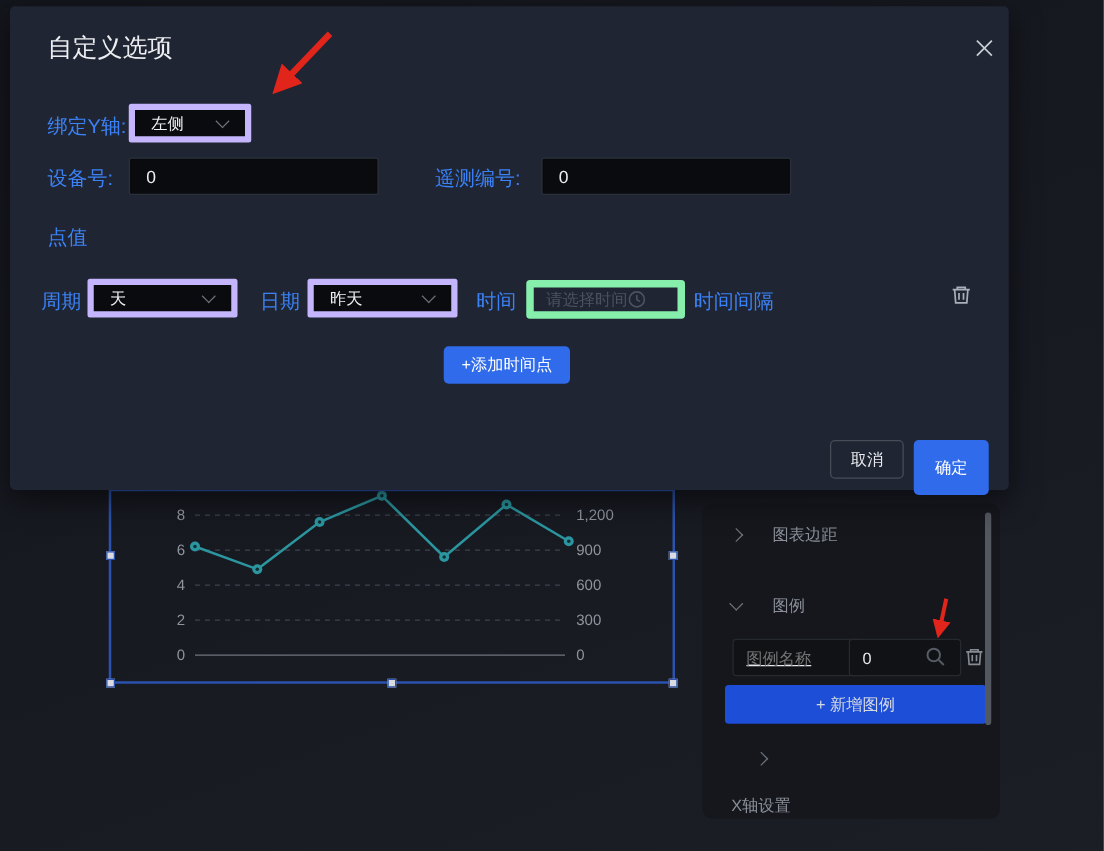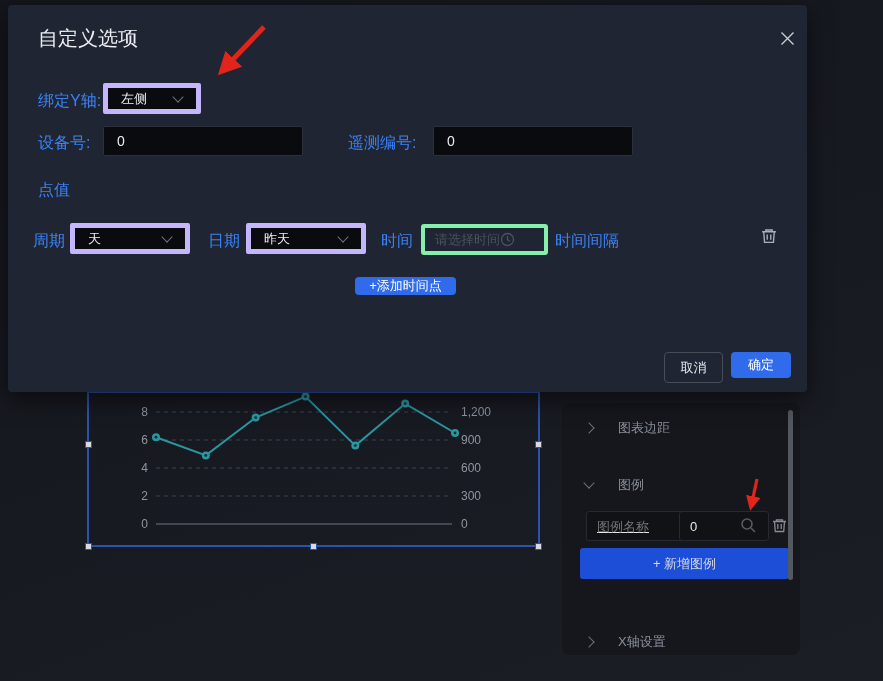--- a/index.html
+++ b/index.html
@@ -39,21 +39,21 @@
   .m-close { left:766px; top:20px; width:26px; height:26px; cursor:pointer;
     display:flex; align-items:center; justify-content:center; }
   .lbl { position:absolute; font-size:16px; color:#3b82f6; }
   .blk-input { position:absolute; height:30px; background:#0a0b0f; border:1px solid #2b303b;
     border-radius:2px; color:#eceef1; font-size:14px; padding:0 13px; outline:none; }
   .selbox { position:absolute; height:31px; background:#0a0b0f; border:5px solid #c4b5fd;
     border-radius:2px; display:flex; align-items:center; padding:0 13px;
     font-size:13px; color:#eceef1; cursor:pointer; }
   .selbox .chev { position:absolute; right:14px; border-color:#6c7179; }
   .time-box { position:absolute; left:413px; top:219px; width:127px; height:31px;
-    border:4px solid #86efac; border-radius:3px; display:flex; align-items:center;
+    border:6px solid #86efac; border-radius:3px; display:flex; align-items:center;
     padding:0 10px; gap:0; cursor:pointer; }
   .placeholder-txt { color:#4c525e; font-size:13px; }
   .btn-blue { position:absolute; background:#2f6bea; color:#fff; border:none;
     border-radius:4px; font-size:13px; cursor:pointer; }
   .btn-ghost { position:absolute; background:transparent; color:#e8eaee; border:1px solid #484d58;
     border-radius:4px; font-size:13px; cursor:pointer; }
   svg { display:block; }
   #overlay-svg { left:0; top:0; width:883px; height:681px; pointer-events:none; }
   .icon-btn { cursor:pointer; }
 </style>
@@ -112,21 +112,21 @@
   <input class="mini-input" style="left: 24px; width: 104px; text-decoration: underline;" placeholder="图例名称">
   <input class="mini-input" style="left: 117px; width: 90px; padding-right: 26px;" value="0">
   <svg class="abs icon-btn" style="left:178px;top:114px;" width="17" height="17" viewBox="0 0 17 17">
     <circle cx="7" cy="7" r="5" fill="none" stroke="#565b64" stroke-width="1.6"></circle>
     <line x1="11" y1="11" x2="15" y2="15" stroke="#565b64" stroke-width="1.6"></line>
   </svg>
   <svg class="abs icon-btn" style="left:209px;top:114px;" width="17" height="17" viewBox="0 0 17 17">
     <path d="M2 4.5h13 M5.5 4.5V2.8h6v1.7 M3.5 4.5l.8 10h8.4l.8-10 M6.8 7v5 M10.2 7v5" fill="none" stroke="#868b94" stroke-width="1.3"></path>
   </svg>
   <button class="panel-btn">+ 新增图例</button>
-  <div class="sec-row" style="top:230px;">
+  <div class="sec-row" style="top:200px;flex-direction:column;">
     <span class="chev right"></span>
     <span>X轴设置</span>
   </div>
 </div>
 <div class="abs scroll-thumb"></div>
 
 <div class="abs modal">
   <div class="abs m-title">自定义选项</div>
   <div class="abs m-close">
     <svg width="15" height="15" viewBox="0 0 15 15">
@@ -167,24 +167,24 @@
       <path d="M7.5 4v3.8l2.6 1.5" fill="none" stroke="#4c525e" stroke-width="1.3"></path>
     </svg>
   </div>
 
   <span class="lbl" style="left:547px;top:226px;">时间间隔</span>
 
   <svg class="abs icon-btn" style="left:752px;top:222px;" width="18" height="18" viewBox="0 0 17 17">
     <path d="M2 4.5h13 M5.5 4.5V2.8h6v1.7 M3.5 4.5l.8 10h8.4l.8-10 M6.8 7v5 M10.2 7v5" fill="none" stroke="#aab0b8" stroke-width="1.3"></path>
   </svg>
 
-  <button class="btn-blue" style="left:347px;top:272px;width:101px;height:18px;">+添加时间点</button>
+  <button class="btn-blue" style="left:347px;top:272px;width:101px;height:30px;">+添加时间点</button>
 
   <button class="btn-ghost" style="left:656px;top:347px;width:59px;height:31px;">取消</button>
-  <button class="btn-blue" style="left:723px;top:347px;width:60px;height:26px;">确定</button>
+  <button class="btn-blue" style="left:723px;top:347px;width:60px;height:44px;">确定</button>
 </div>
 
 <svg id="overlay-svg" class="abs">
   <defs>
     <marker id="arrhead" markerWidth="4.6" markerHeight="4.6" refX="3.4" refY="2.3" orient="auto" markerUnits="strokeWidth">
       <path d="M0,0 L4.6,2.3 L0,4.6 z" fill="#e1251b"></path>
     </marker>
   </defs>
   <line x1="264" y1="27" x2="222" y2="71" stroke="#e1251b" stroke-width="5" marker-end="url(#arrhead)"></line>
   <line x1="757" y1="479" x2="751" y2="507" stroke="#e1251b" stroke-width="3.2" marker-end="url(#arrhead)"></line>

